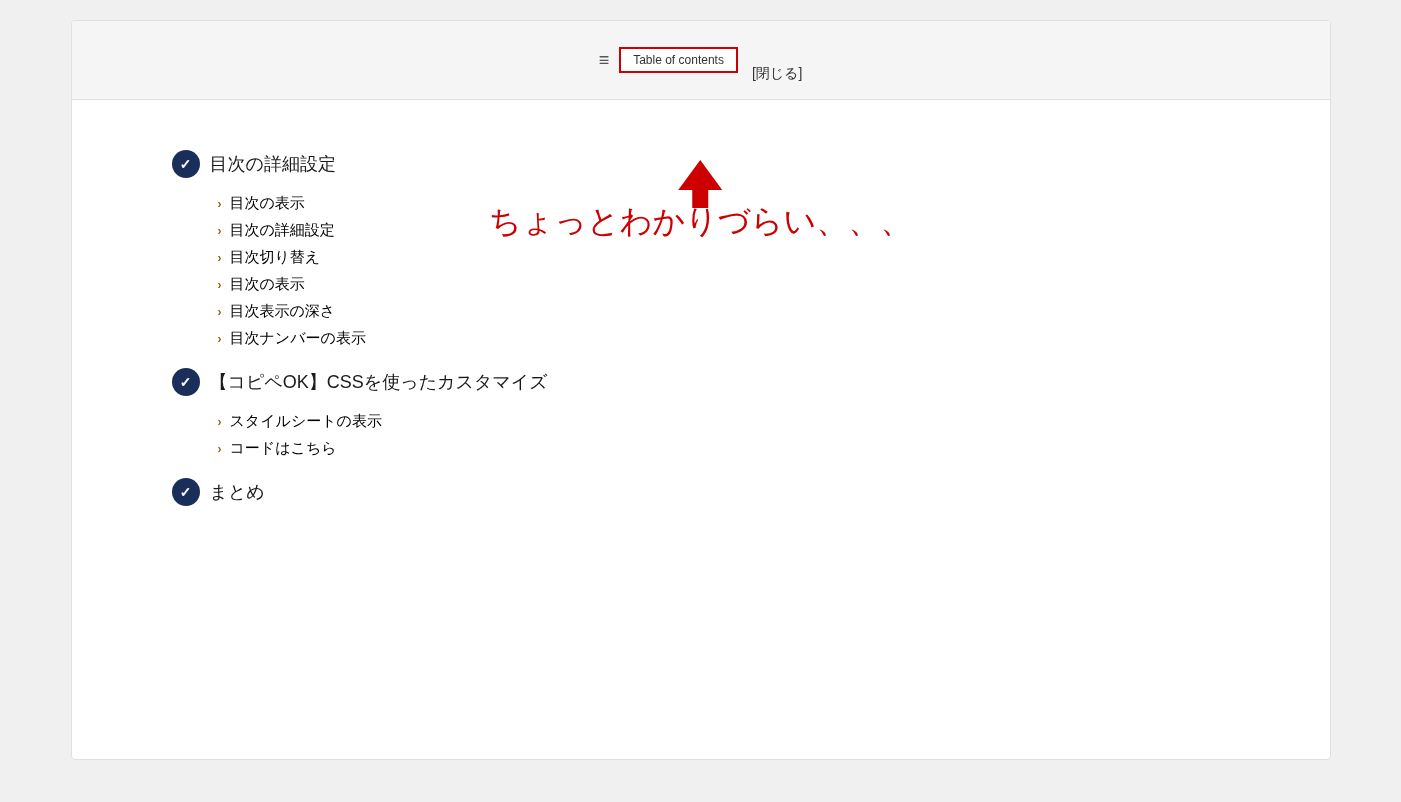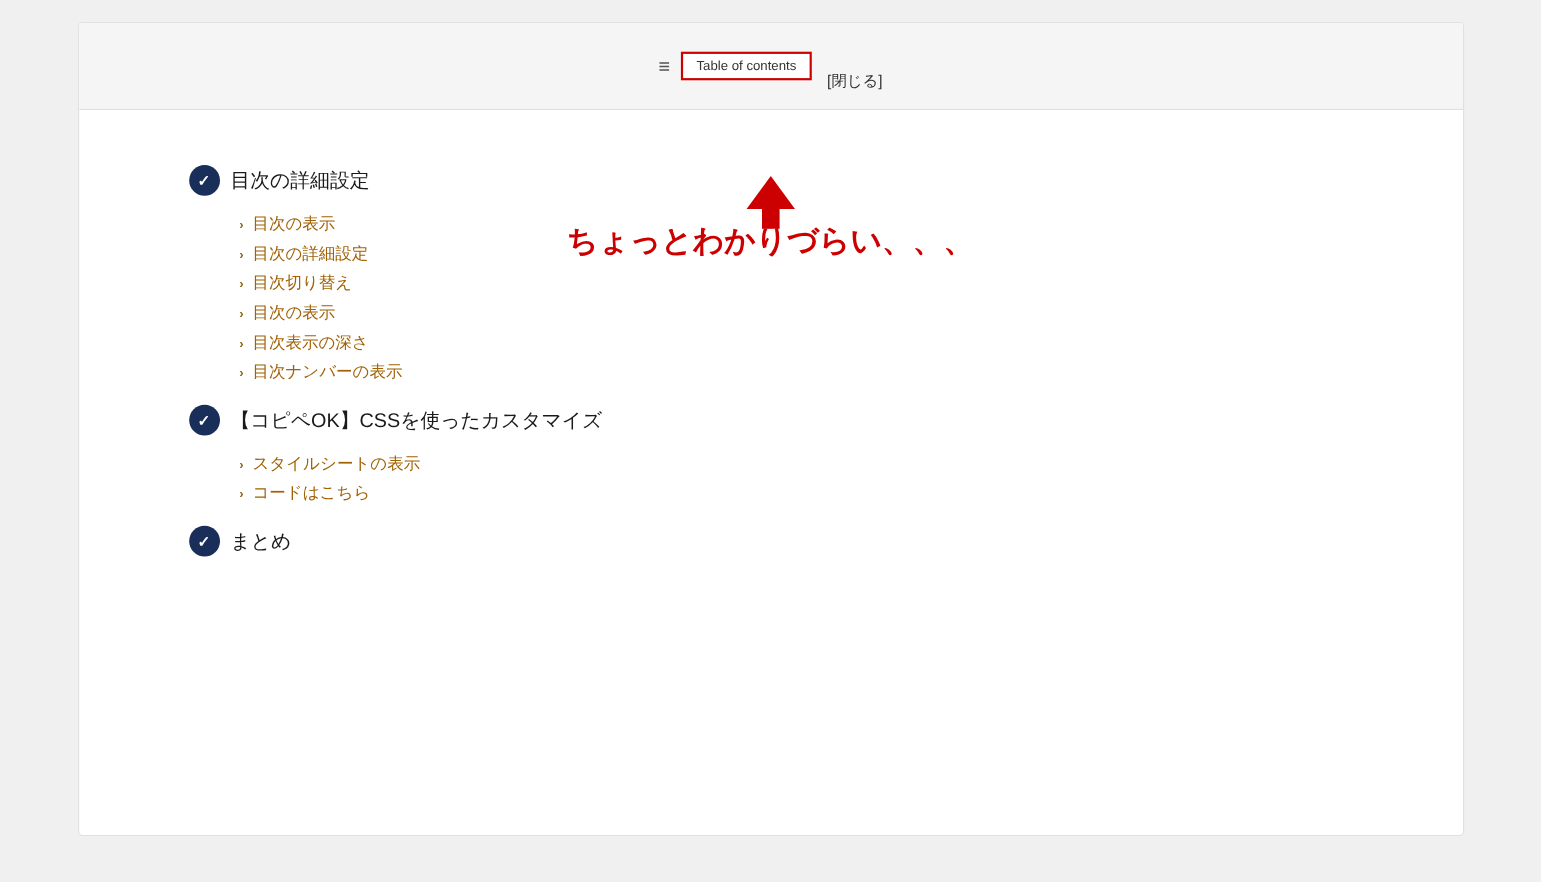--- a/index.html
+++ b/index.html
@@ -109,21 +109,21 @@
     }
 
     .chevron-icon {
       color: #8b6914;
       font-size: 12px;
       font-weight: bold;
     }
 
     .h2-label {
       font-size: 15px;
-      color: #a16207;
+      color: #000000;
     }
 
     .annotation-container {
       position: absolute;
       top: 60px;
       left: 50%;
       transform: translateX(-50%);
       display: flex;
       flex-direction: column;
       align-items: center;
@@ -144,22 +144,22 @@
       position: absolute;
       top: 30px;
       left: -8px;
       width: 16px;
       height: 18px;
       background: #cc0000;
     }
 
     .annotation-text {
       color: #cc0000;
-      font-size: 28px;
-      font-weight: bold;
+      font-size: 32px;
+      font-weight: normal;
       white-space: nowrap;
       margin-top: 10px;
     }
   </style>
 </head>
 <body>
 
 <div class="page-container">
 
   <div class="toc-header">

